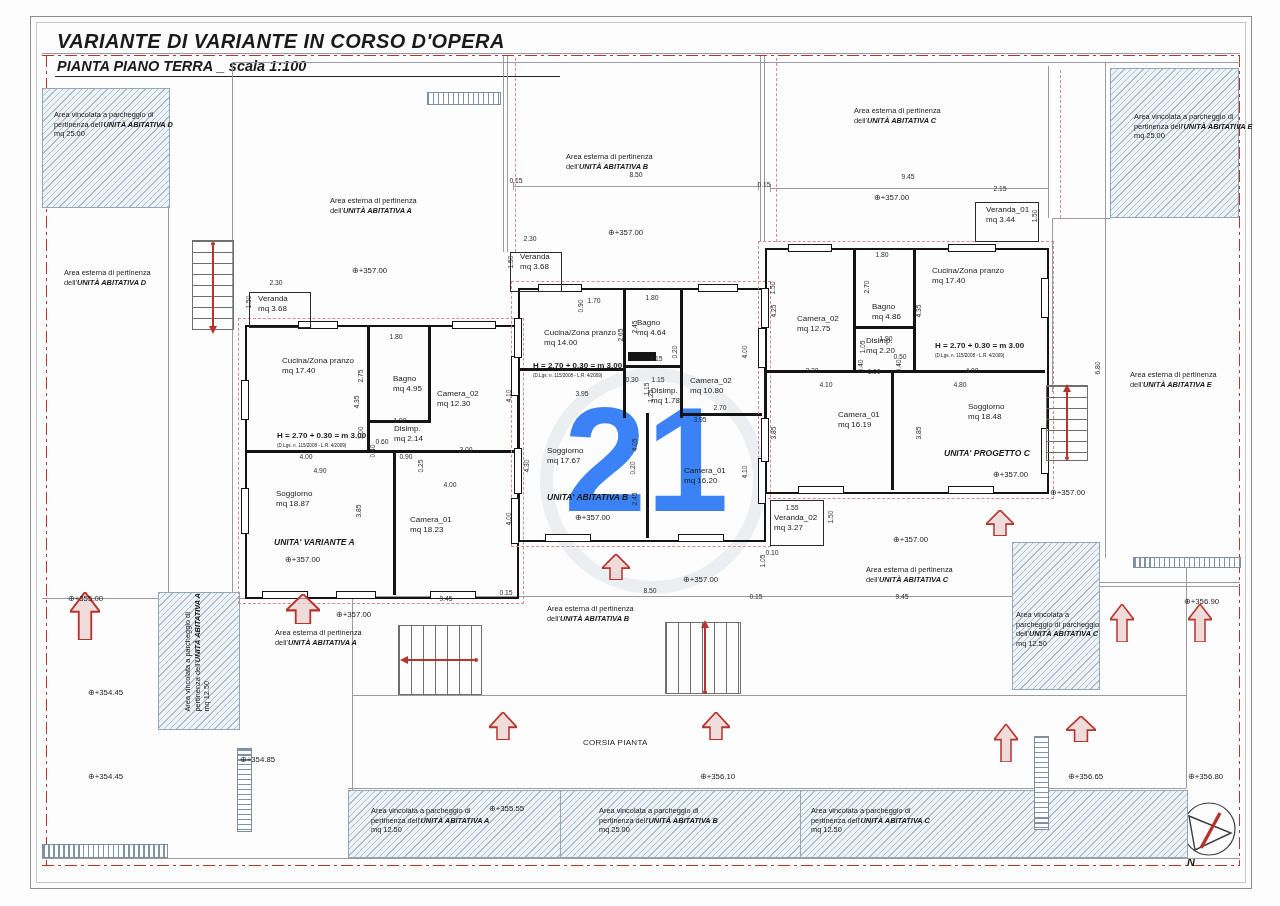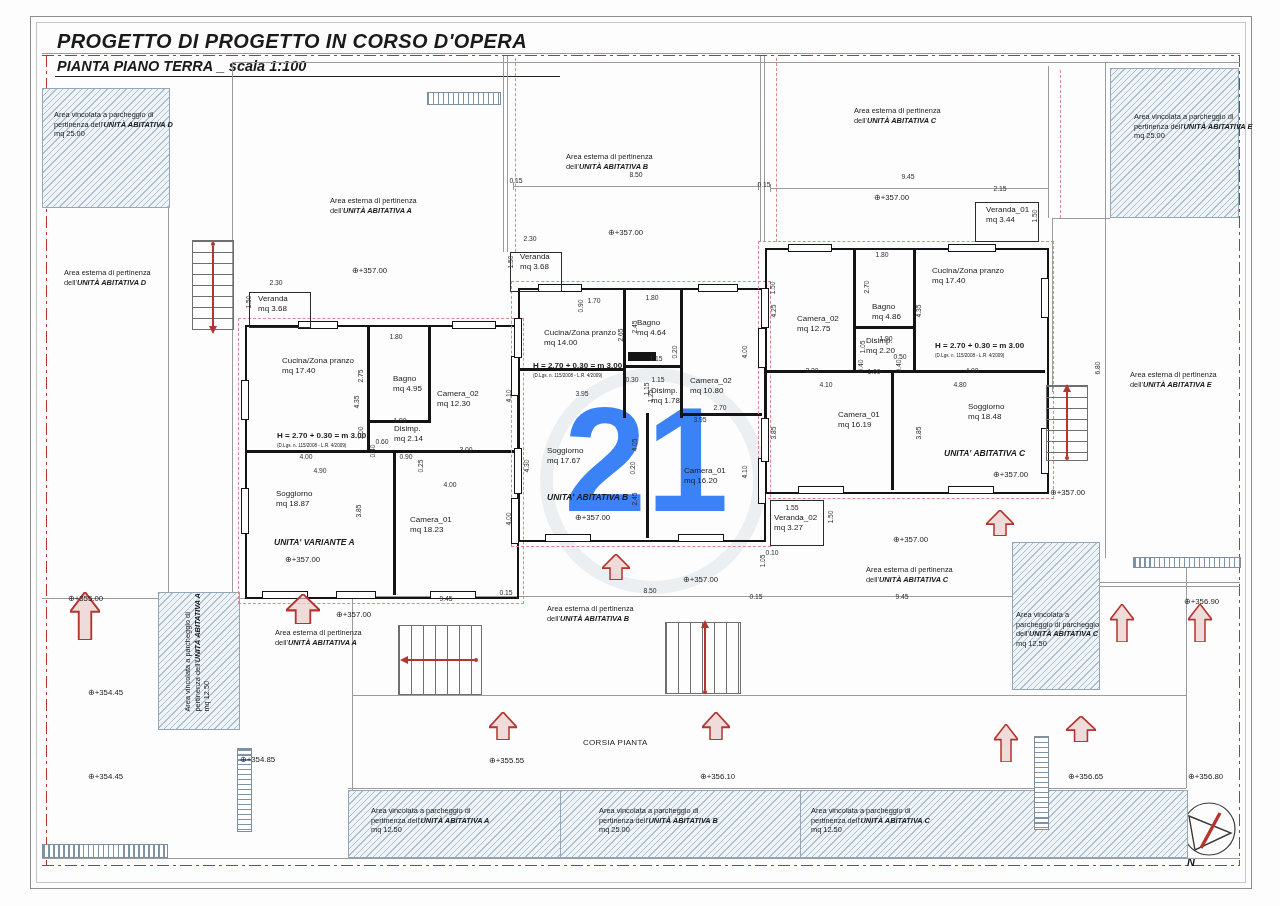--- a/index.html
+++ b/index.html
@@ -46,21 +46,21 @@
 <body>
 
 <div id="sheet">
 
   <div class="abs frame" style="left:30px;top:16px;width:1220px;height:871px;"></div>
   <div class="abs frame2" style="left:36px;top:22px;width:1208px;height:859px;"></div>
 
   <div class="abs wm-ring" style="left:540px;top:368px;width:200px;height:200px;"></div>
   <div class="abs wm-num" style="left:564px;top:386px;">21</div>
 
-  <div class="abs title1" style="left:57px;top:30px;">PROGETTO DI PROGETTO IN CORSO D'OPERA</div>
+  <div class="abs title1" style="left:57px;top:30px;">VARIANTE DI VARIANTE IN CORSO D'OPERA</div>
   <div class="abs gline" style="left:42px;top:53px;width:1198px;height:1px;"></div>
   <div class="abs title2" style="left:57px;top:58px;">PIANTA PIANO TERRA _ scala 1:100</div>
   <div class="abs" style="left:55px;top:76px;width:505px;height:0;border-top:1.4px solid #222;"></div>
 
   <div class="abs red-h" style="left:42px;top:55px;width:1198px;"></div>
   <div class="abs red-h" style="left:42px;top:865px;width:1198px;"></div>
   <div class="abs red-v" style="left:46px;top:55px;height:811px;"></div>
   <div class="abs red-v" style="left:1239px;top:55px;height:811px;"></div>
 
   <div class="abs corsia" style="left:583px;top:738px;">CORSIA PIANTA</div>
@@ -248,21 +248,21 @@
     <div class="abs room" style="left: 872px; top: 302px; white-space: pre;">Bagno
 mq 4.86</div>
     <div class="abs room" style="left: 932px; top: 266px; white-space: pre;">Cucina/Zona pranzo
 mq 17.40</div>
     <div class="abs room" style="left: 866px; top: 336px; white-space: pre;">Disimp.
 mq 2.20</div>
     <div class="abs room" style="left: 838px; top: 410px; white-space: pre;">Camera_01
 mq 16.19</div>
     <div class="abs room" style="left: 968px; top: 402px; white-space: pre;">Soggiorno
 mq 18.48</div>
-    <div class="abs uname" style="left: 944px; top: 448px;">UNITA' ABITATIVA C</div>
+    <div class="abs uname" style="left: 944px; top: 448px;">UNITA' PROGETTO C</div>
     <div class="abs hnote" style="left: 935px; top: 341px;">H = 2.70 + 0.30 = m 3.00</div>
     <div class="abs law" style="left: 935px; top: 353px;">(D.Lgs. n. 115/2008 - L.R. 4/2009)</div>
     <div class="abs room" style="left: 258px; top: 294px; white-space: pre;">Veranda
 mq 3.68</div>
     <div class="abs room" style="left: 520px; top: 252px; white-space: pre;">Veranda
 mq 3.68</div>
     <div class="abs room" style="left: 986px; top: 205px; white-space: pre;">Veranda_01
 mq 3.44</div>
     <div class="abs room" style="left: 774px; top: 513px; white-space: pre;">Veranda_02
 mq 3.27</div>
@@ -331,21 +331,21 @@
     </div>
     <div class="abs area" style="left: 811px; top: 806px;">
       <div>Area vincolata a parcheggio di</div>
       <div>pertinenza dell'<b>UNITÀ ABITATIVA C</b></div>
       <div>mq 12.50</div>
     </div>
     <div class="abs elev" style="left: 68px; top: 594px;"><span class="sym">⊕</span>+355.00</div>
     <div class="abs elev" style="left: 88px; top: 688px;"><span class="sym">⊕</span>+354.45</div>
     <div class="abs elev" style="left: 88px; top: 772px;"><span class="sym">⊕</span>+354.45</div>
     <div class="abs elev" style="left: 240px; top: 755px;"><span class="sym">⊕</span>+354.85</div>
-    <div class="abs elev" style="left: 489px; top: 756px;"><span class="sym">⊕</span>+355.55</div>
+    <div class="abs elev" style="left: 489px; top: 804px;"><span class="sym">⊕</span>+355.55</div>
     <div class="abs elev" style="left: 700px; top: 772px;"><span class="sym">⊕</span>+356.10</div>
     <div class="abs elev" style="left: 1068px; top: 772px;"><span class="sym">⊕</span>+356.65</div>
     <div class="abs elev" style="left: 1188px; top: 772px;"><span class="sym">⊕</span>+356.80</div>
     <div class="abs elev" style="left: 1184px; top: 597px;"><span class="sym">⊕</span>+356.90</div>
     <div class="abs elev" style="left: 352px; top: 266px;"><span class="sym">⊕</span>+357.00</div>
     <div class="abs elev" style="left: 608px; top: 228px;"><span class="sym">⊕</span>+357.00</div>
     <div class="abs elev" style="left: 874px; top: 193px;"><span class="sym">⊕</span>+357.00</div>
     <div class="abs elev" style="left: 285px; top: 555px;"><span class="sym">⊕</span>+357.00</div>
     <div class="abs elev" style="left: 575px; top: 513px;"><span class="sym">⊕</span>+357.00</div>
     <div class="abs elev" style="left: 993px; top: 470px;"><span class="sym">⊕</span>+357.00</div>

